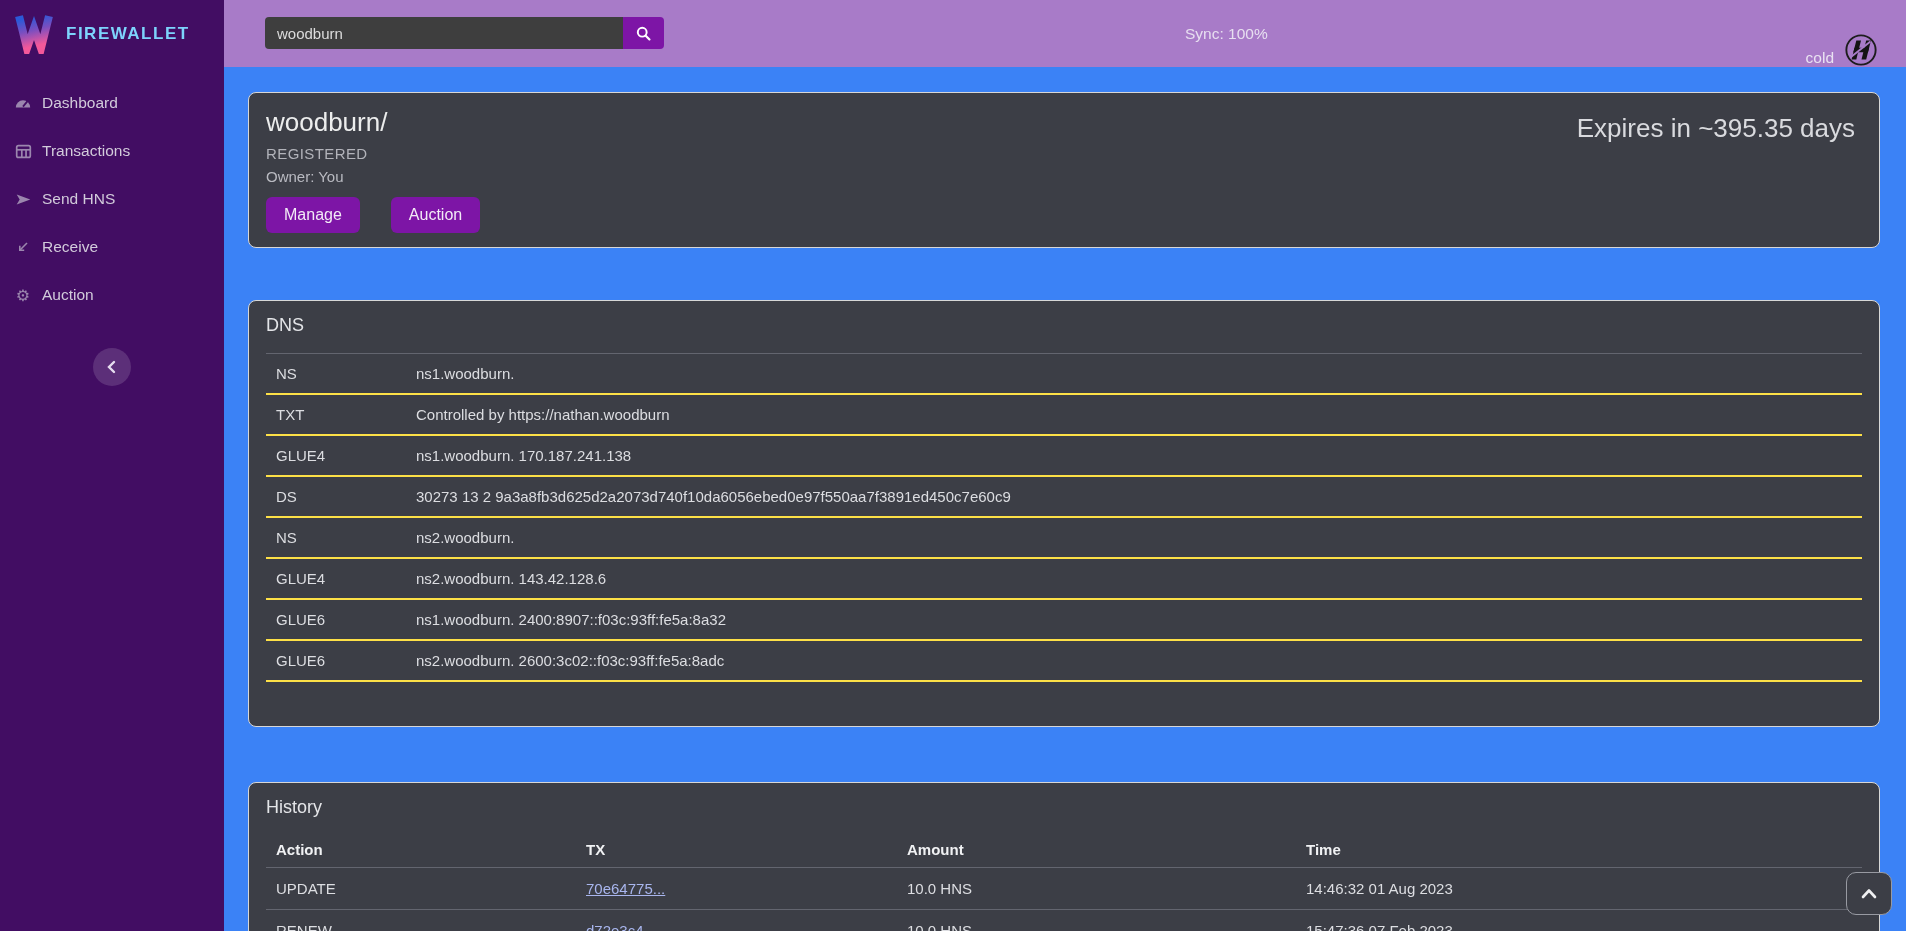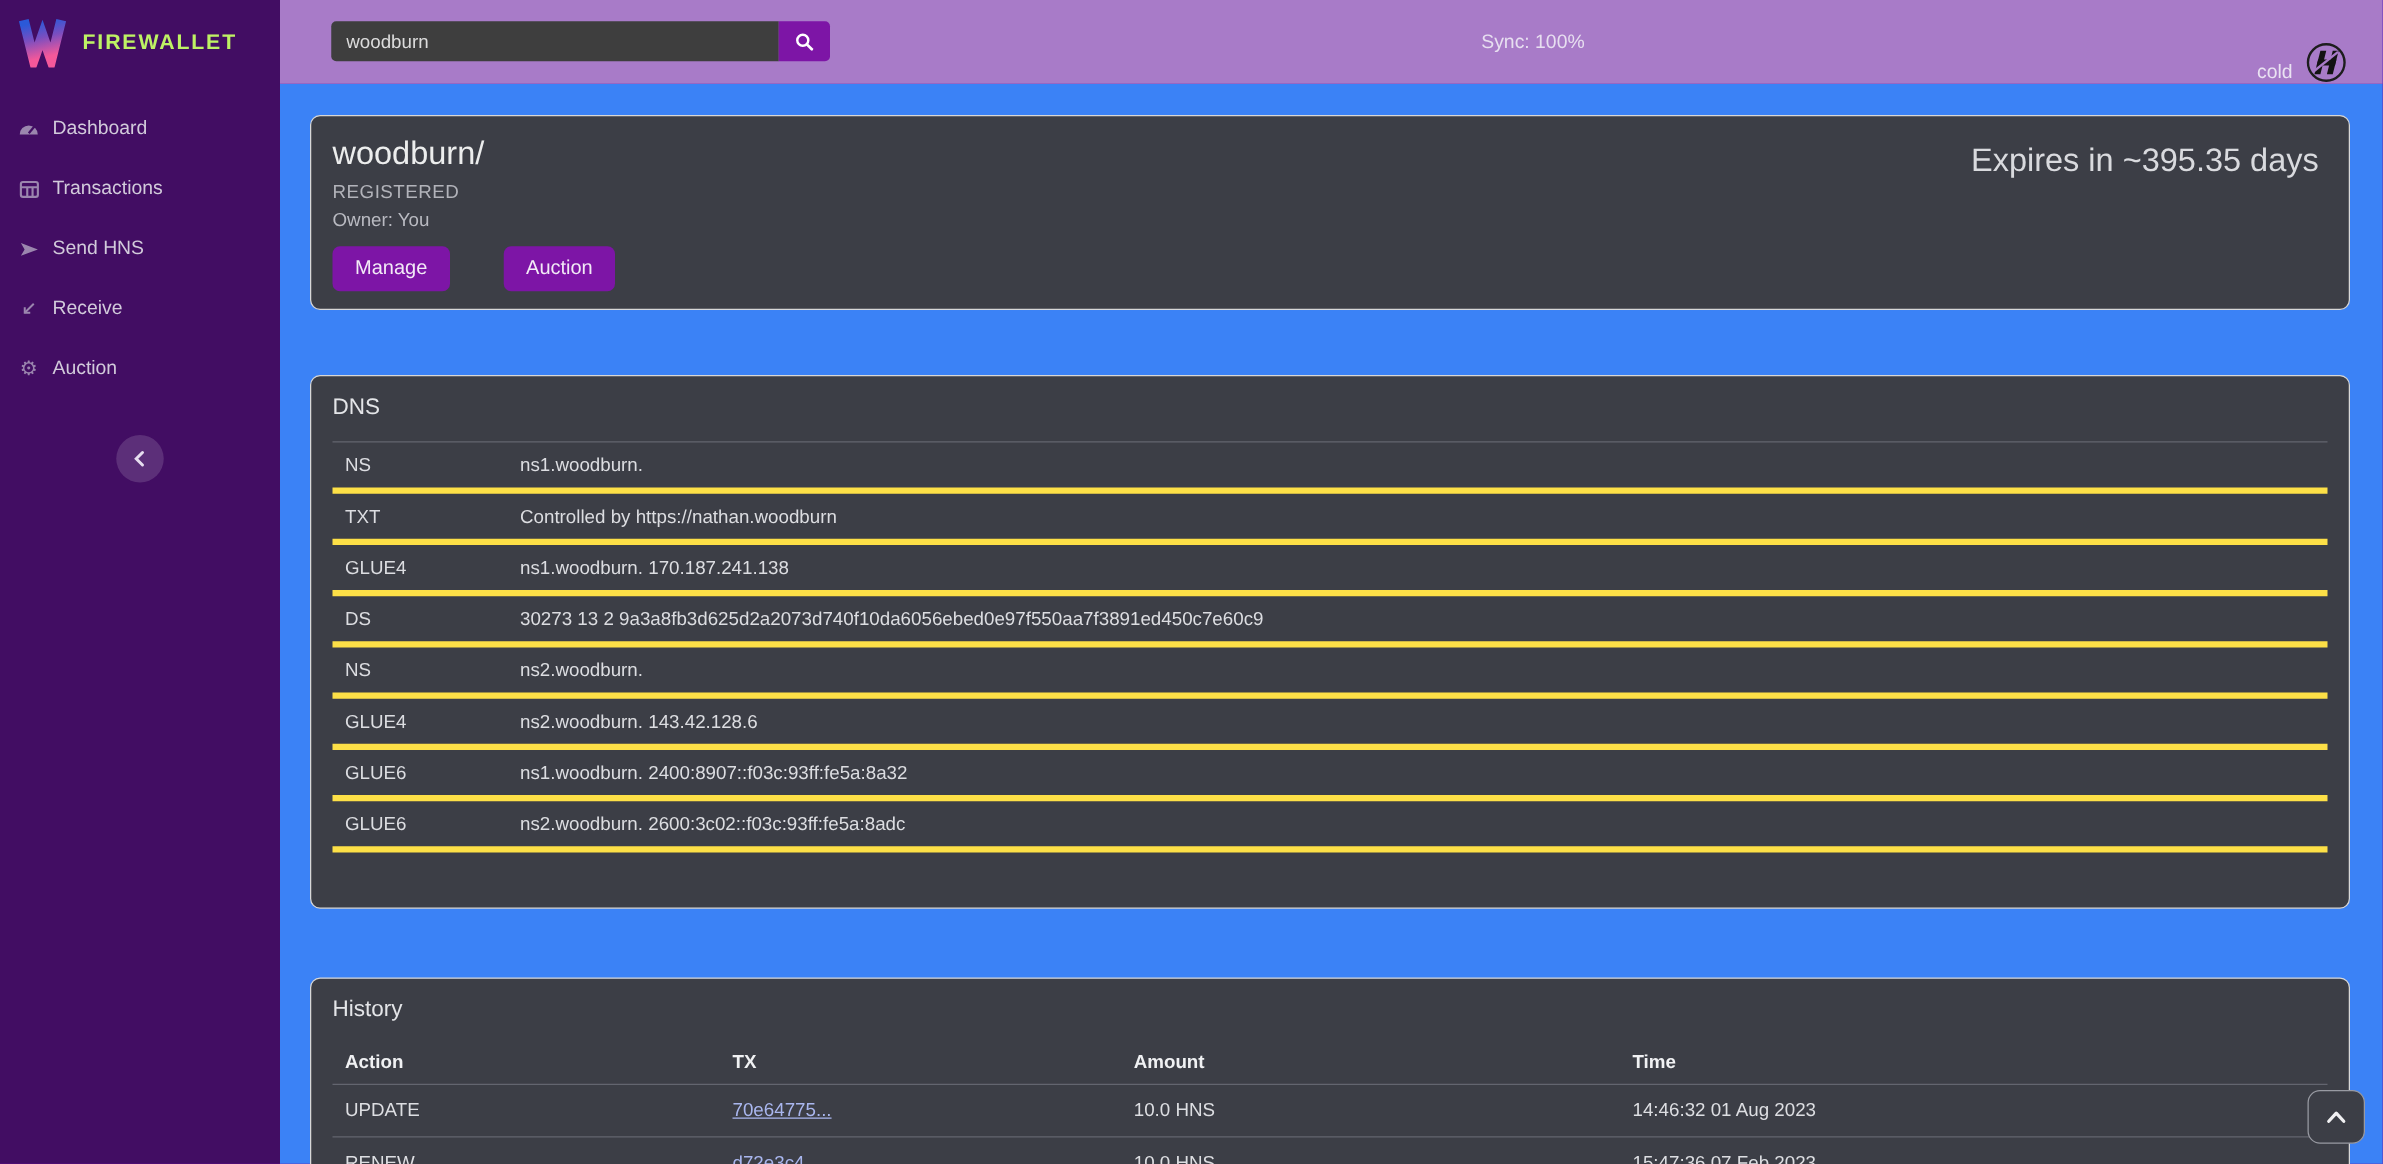--- a/index.html
+++ b/index.html
@@ -4,21 +4,21 @@
 <style>
   * { margin:0; padding:0; box-sizing:border-box; }
   html,body { width:1906px; height:931px; overflow:hidden; background:#6f10a3;
               font-family:"Liberation Sans", sans-serif; }
 
   
   .sidebar { position:absolute; left:0; top:0; width:224px; height:931px;
              background:#420d63; z-index:5; }
   .brand { height:67px; display:flex; align-items:center; padding-left:14px; gap:12px; }
   .brand-logo { width:40px; height:40px; flex:0 0 auto; }
-  .brand-name { color:#bef264; font-weight:bold; font-size:17px; letter-spacing:1.5px; }
+  .brand-name { color:#7dd3fc; font-weight:bold; font-size:17px; letter-spacing:1.5px; }
   .nav { margin-top:12px; }
   .nav-item { display:flex; align-items:center; gap:10px; padding:15px 14px; cursor:pointer; }
   .nav-item .nav-ic { width:18px; height:18px; display:flex; align-items:center;
                       justify-content:center; color:#9b86ae; font-size:16px; }
   .nav-item .nav-lbl { color:#d2cbdb; font-size:15.5px; }
   .collapse-btn { position:absolute; left:93px; top:348px; width:38px; height:38px;
                   border-radius:50%; background:rgba(255,255,255,0.14); border:none;
                   display:flex; align-items:center; justify-content:center; cursor:pointer; }
 
   
@@ -42,33 +42,33 @@
   .main { position:absolute; left:224px; top:67px; width:1682px; height:864px;
           background:#3b82f6; }
   .card { position:absolute; left:24px; width:1632px; background:#3c3e46;
           border:1px solid #d7d7d7; border-radius:8px; color:#e8e9eb; }
 
   
   .name-card { top:25px; height:156px; padding:14px 24px 0 17px; }
   .name-title { font-size:26px; color:#eceded; font-weight:400; }
   .name-status { margin-top:7px; font-size:15px; color:#b2b3ba; letter-spacing:.4px; }
   .name-owner { margin-top:6px; font-size:15px; color:#b9bac1; }
-  .btn-row { margin-top:12px; display:flex; gap:43px; }
+  .btn-row { margin-top:12px; display:flex; gap:31px; }
   .pbtn { background:#7d15a6; color:#f2eaf6; border:none; border-radius:6px;
           height:36px; padding:0 18px; font-size:16px; cursor:pointer;
           font-family:"Liberation Sans",sans-serif; }
   .expires { position:absolute; right:24px; top:20px; font-size:26px; color:#d9dade;
              font-weight:400; }
 
   
   .dns-card { top:233px; height:427px; padding:14px 17px 0 17px; }
   .card-h2 { font-size:18px; color:#e4e5e8; font-weight:400; }
   .dns-table { margin-top:17px; border-top:1px solid #63656f; }
   .dns-row { display:flex; align-items:center; height:41px; padding-left:10px;
-             border-bottom:5px solid #fde047; font-size:15px; }
+             border-bottom:2px solid #fde047; font-size:15px; }
   .dns-type { width:140px; color:#dcdde1; }
   .dns-val { color:#dcdde1; }
 
   
   .hist-card { top:715px; height:420px; padding:14px 17px 0 17px; }
   .h-table { margin-top:14px; }
   .h-row { display:flex; align-items:center; height:42px; padding-left:10px;
            font-size:15px; border-bottom:1px solid #63656f; }
   .h-row.h-header { height:36px; border-bottom:1px solid #63656f; font-weight:bold;
                     color:#f0f1f3; }

